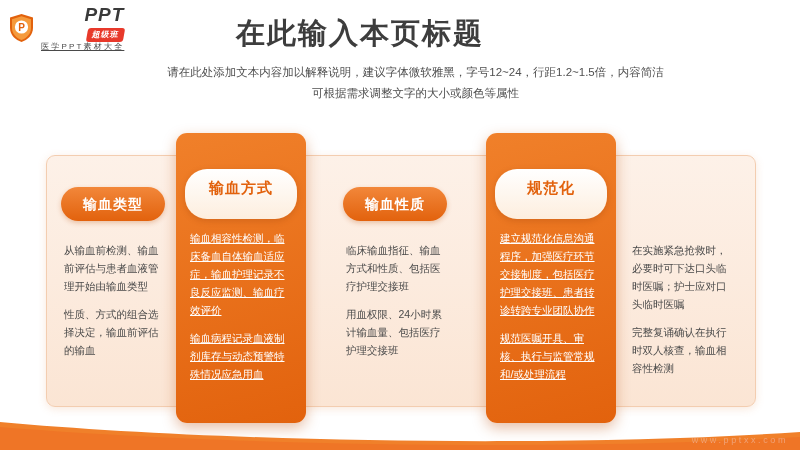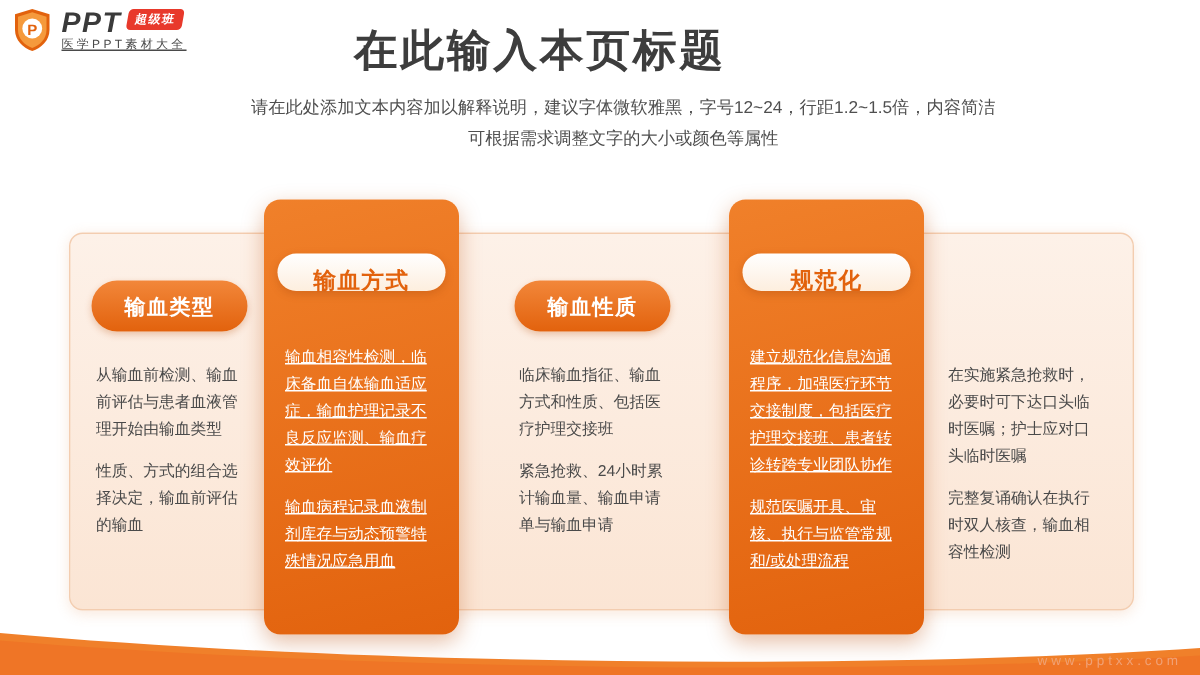--- a/index.html
+++ b/index.html
@@ -7,21 +7,21 @@
     width:800px;height:450px;overflow:hidden;position:relative;
     background:#ffffff;
     font-family:"Liberation Sans","DejaVu Sans",sans-serif;
   }
 
   
   #logo{position:absolute;left:8px;top:5px;display:flex;align-items:center;gap:6px;}
   #shield{width:27px;height:30px;position:relative;flex:0 0 auto;}
   #shield svg{display:block;}
   #logo-text{display:flex;flex-direction:column;gap:1px;}
-  #logo-row1{display:flex;align-items:flex-start;gap:4px;}
+  #logo-row1{display:flex;align-items:flex-end;gap:4px;flex-direction:column;}
   #logo-ppt{
     font-size:19px;font-weight:bold;font-style:italic;color:#3a3a3a;
     letter-spacing:1px;line-height:1;font-family:"Liberation Sans",sans-serif;
   }
   #logo-badge{
     background:#e8392b;color:#fff;font-size:8px;line-height:1;
     padding:3px 5px 3px 5px;border-radius:3px;transform:skewX(-10deg);
     letter-spacing:1px;white-space:nowrap;font-weight:bold;
   }
   #logo-sub{
@@ -81,21 +81,21 @@
     border-radius:22px;text-align:center;white-space:nowrap;
     font-weight:bold;letter-spacing:1px;
   }
   .card.light .pill{
     top:32px;width:104px;height:34px;line-height:34px;font-size:14px;
     color:#ffffff;
     background:linear-gradient(180deg,#f2873a 0%,#e2620d 100%);
     box-shadow:0 2px 5px rgba(190,85,20,.30);
   }
   .card.dark .pill{
-    top:36px;width:112px;height:25px;line-height:38px;font-size:15px;
+    top:36px;width:112px;height:50px;line-height:38px;font-size:15px;
     color:#e2620d;
     background:linear-gradient(180deg,#ffffff 0%,#fdeede 100%);
     box-shadow:0 2px 6px rgba(150,60,10,.28);
   }
 
   .body{
     position:absolute;left:0;right:0;
     padding:0 14px;box-sizing:border-box;
     font-size:10.5px;line-height:18px;
   }
@@ -155,21 +155,21 @@
     <div class="body">
       <p>输血相容性检测，临床备血自体输血适应症，输血护理记录不良反应监测、输血疗效评价</p>
       <p>输血病程记录血液制剂库存与动态预警特殊情况应急用血</p>
     </div>
   </div>
 
   <div class="card light" id="card-3">
     <div class="pill">输血性质</div>
     <div class="body">
       <p>临床输血指征、输血方式和性质、包括医疗护理交接班</p>
-      <p>紧急抢救、24小时累计输血量、输血申请单与输血申请</p>
+      <p>用血权限、24小时累计输血量、包括医疗护理交接班</p>
     </div>
   </div>
 
   <div class="card dark" id="card-4">
     <div class="pill">规范化</div>
     <div class="body">
       <p>建立规范化信息沟通程序，加强医疗环节交接制度，包括医疗护理交接班、患者转诊转跨专业团队协作</p>
       <p>规范医嘱开具、审核、执行与监管常规和/或处理流程</p>
     </div>
   </div>

